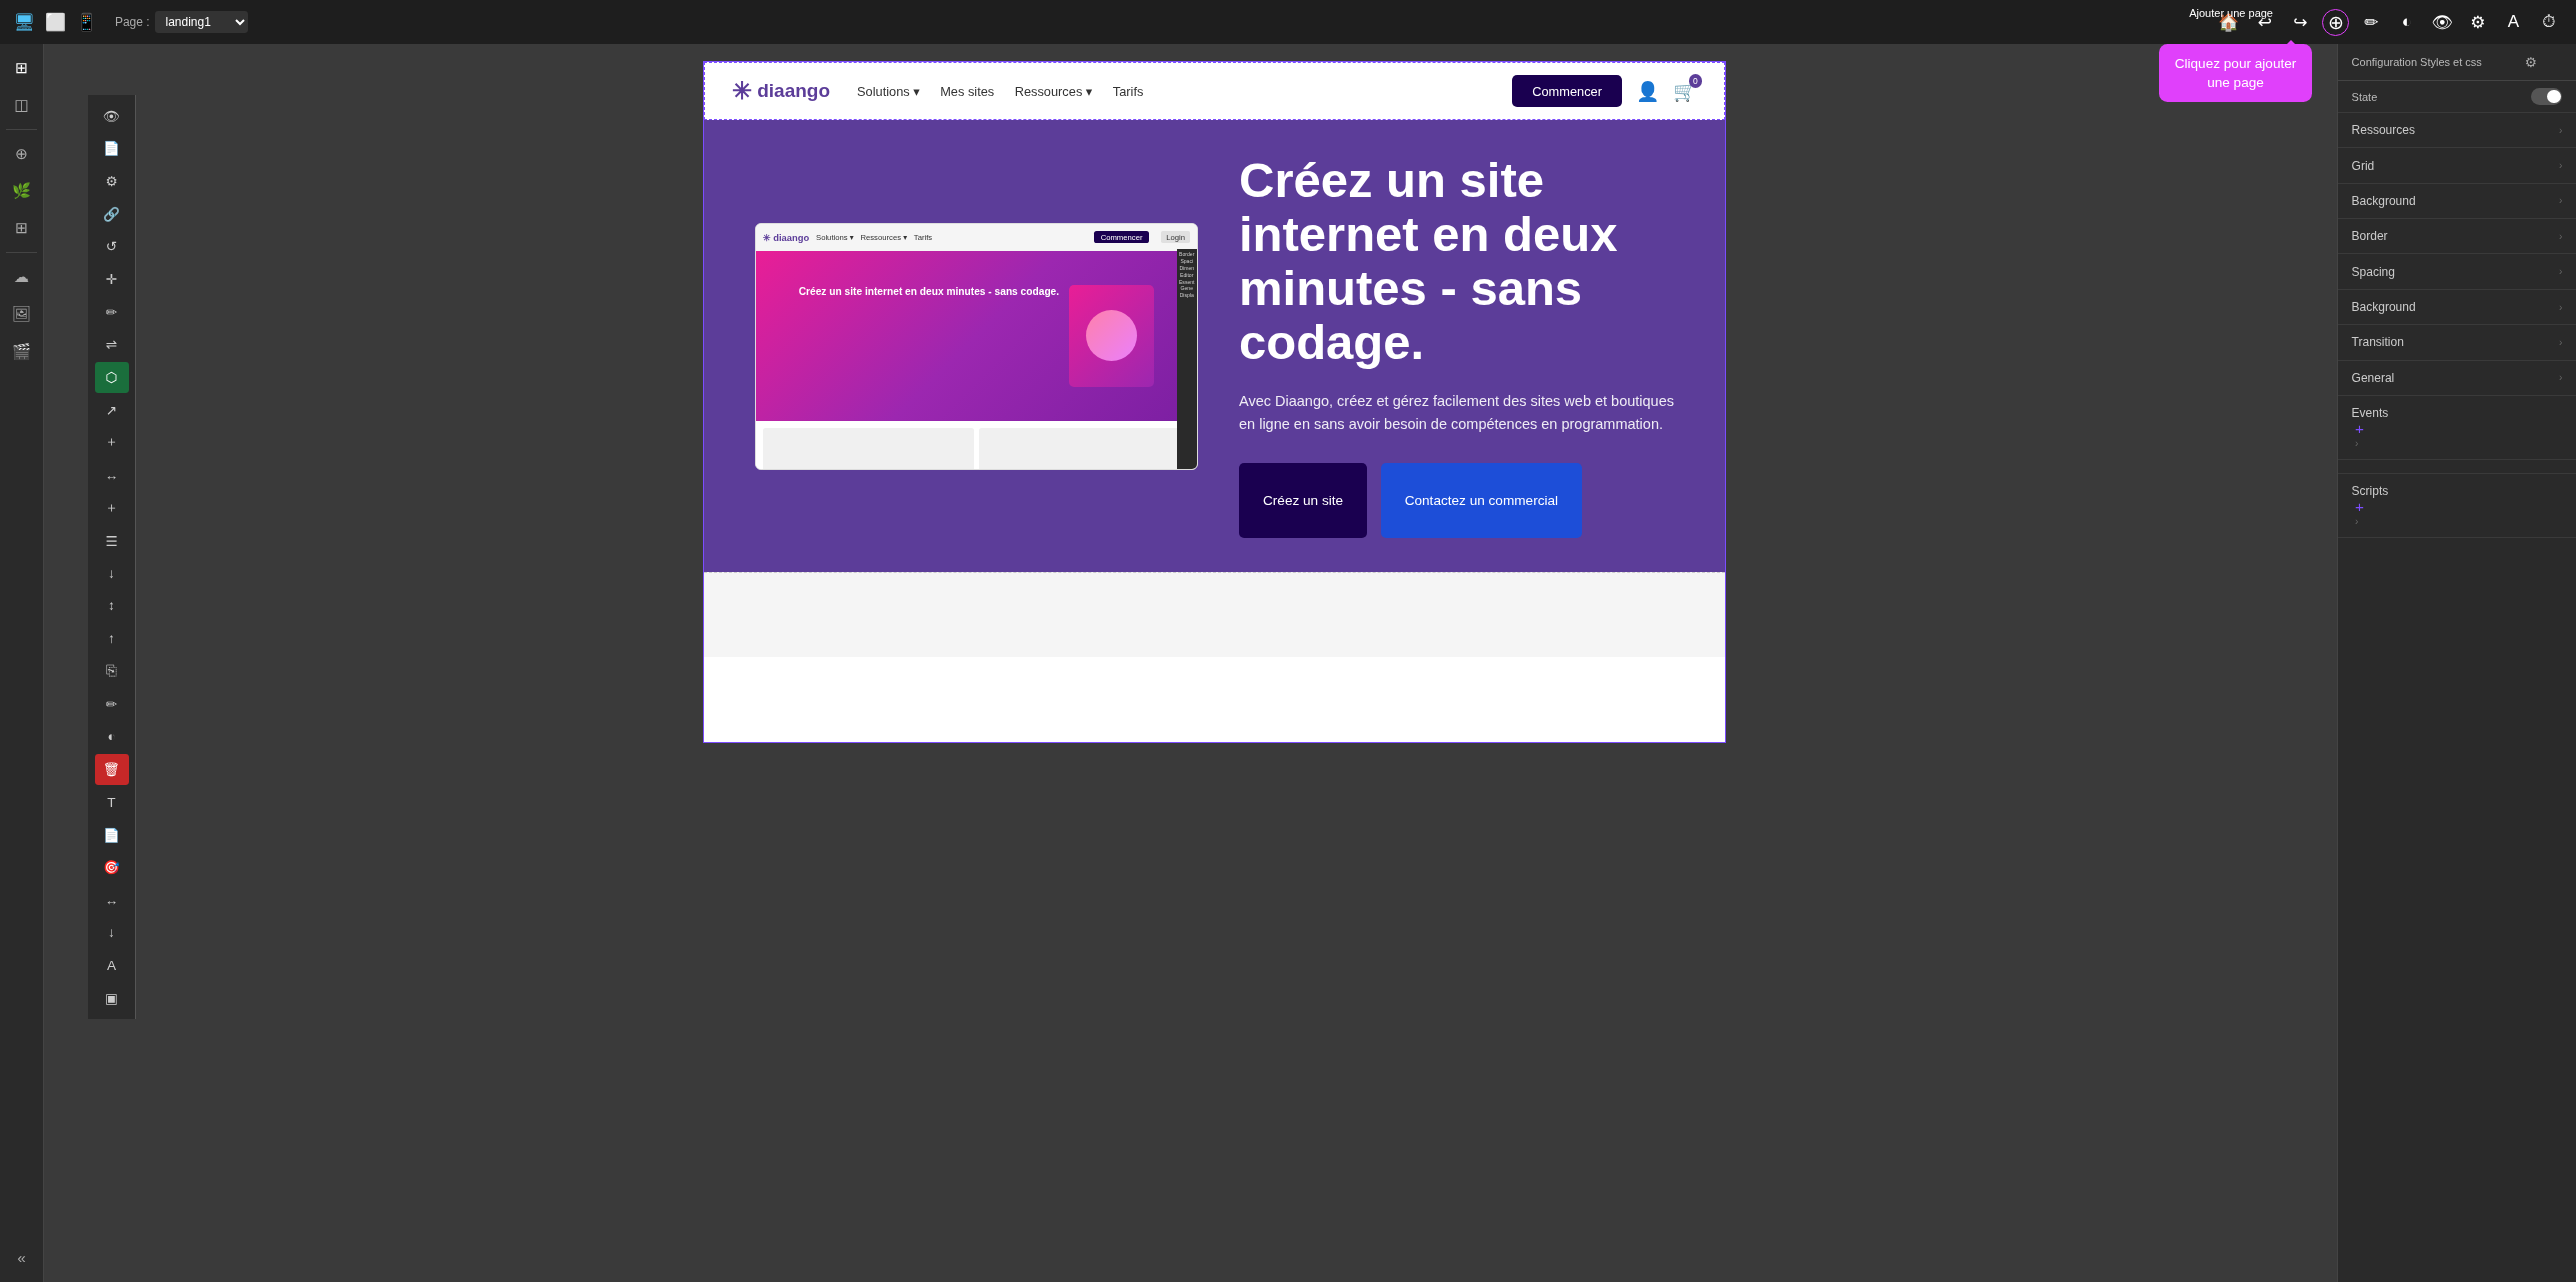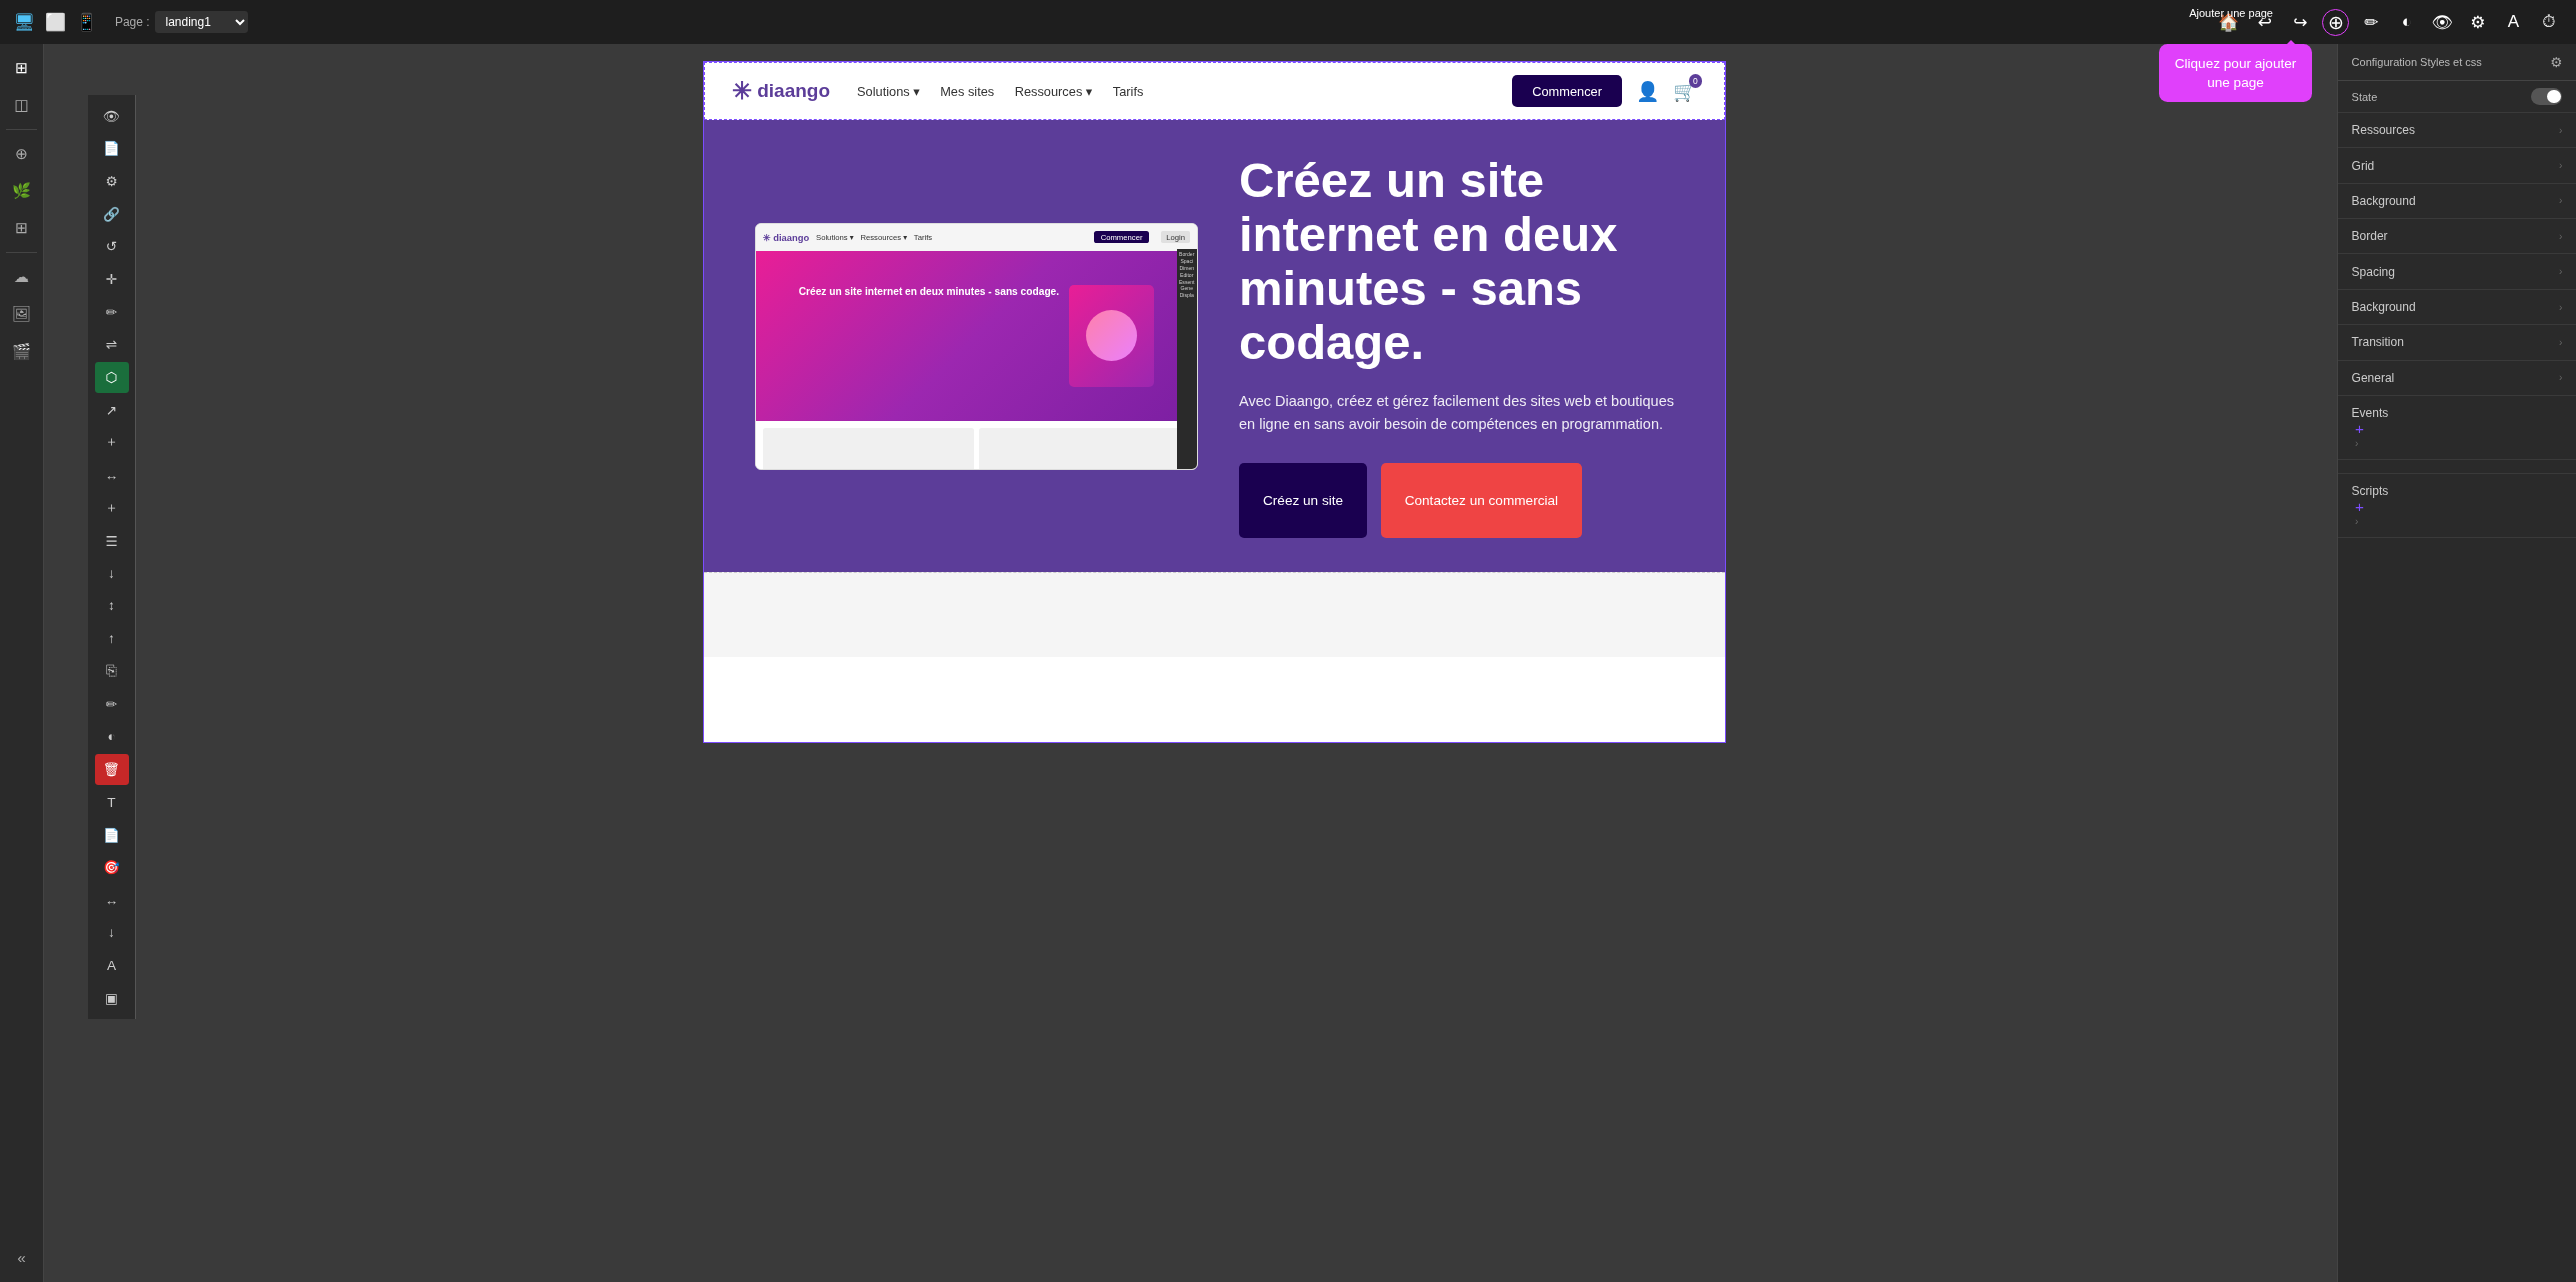--- a/index.html
+++ b/index.html
@@ -308,21 +308,21 @@
     .btn-create {
       background: #1a0050;
       color: #fff;
       padding: 12px 24px;
       border-radius: 5.1px;
       font-size: 13.6px;
       cursor: pointer;
       border: none;
     }
     .btn-contact {
-      background: #ef4444;
+      background: #1d4ed8;
       color: #fff;
       padding: 30px 24px;
       border-radius: 5.1px;
       font-size: 13.6px;
       cursor: pointer;
       border: none;
     }
 
     
     .right-panel {
@@ -330,23 +330,24 @@
       background: #2a2a2a;
       border-left: 0.9px solid #444;
       display: flex;
       flex-direction: column;
       flex-shrink: 0;
       padding: 0;
     }
     .right-panel-header {
       display: flex;
       align-items: center;
-      justify-content: space-between;
+      justify-content: flex-start;
       padding: 10.2px 13.6px;
       border-bottom: 0.9px solid #444;
+      gap: 43px;
     }
     .right-panel-gear {
       color: #aaa;
       cursor: pointer;
       font-size: 13.6px;
     }
     .config-styles-btn {
       color: #bbb;
       font-size: 11px;
       cursor: pointer;

